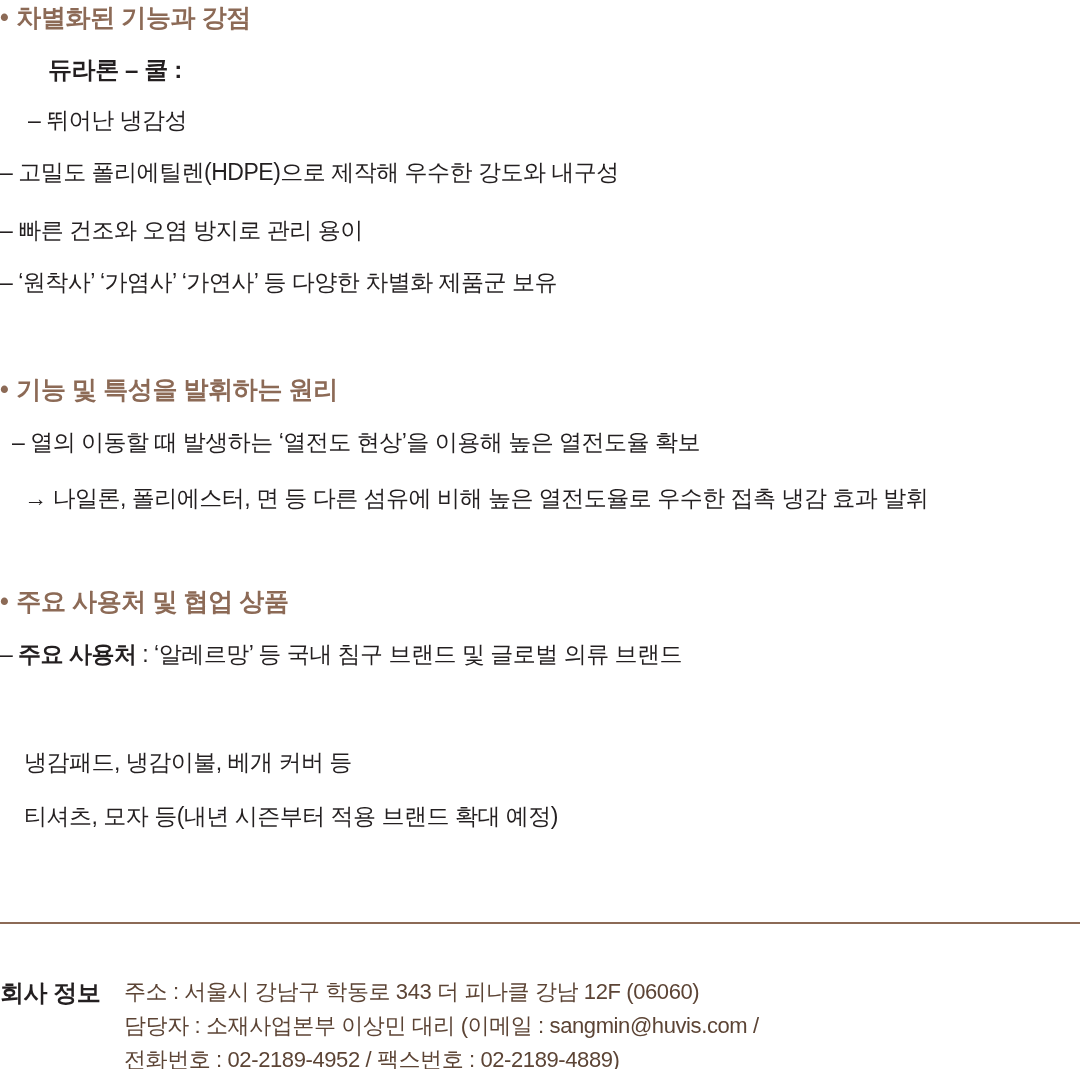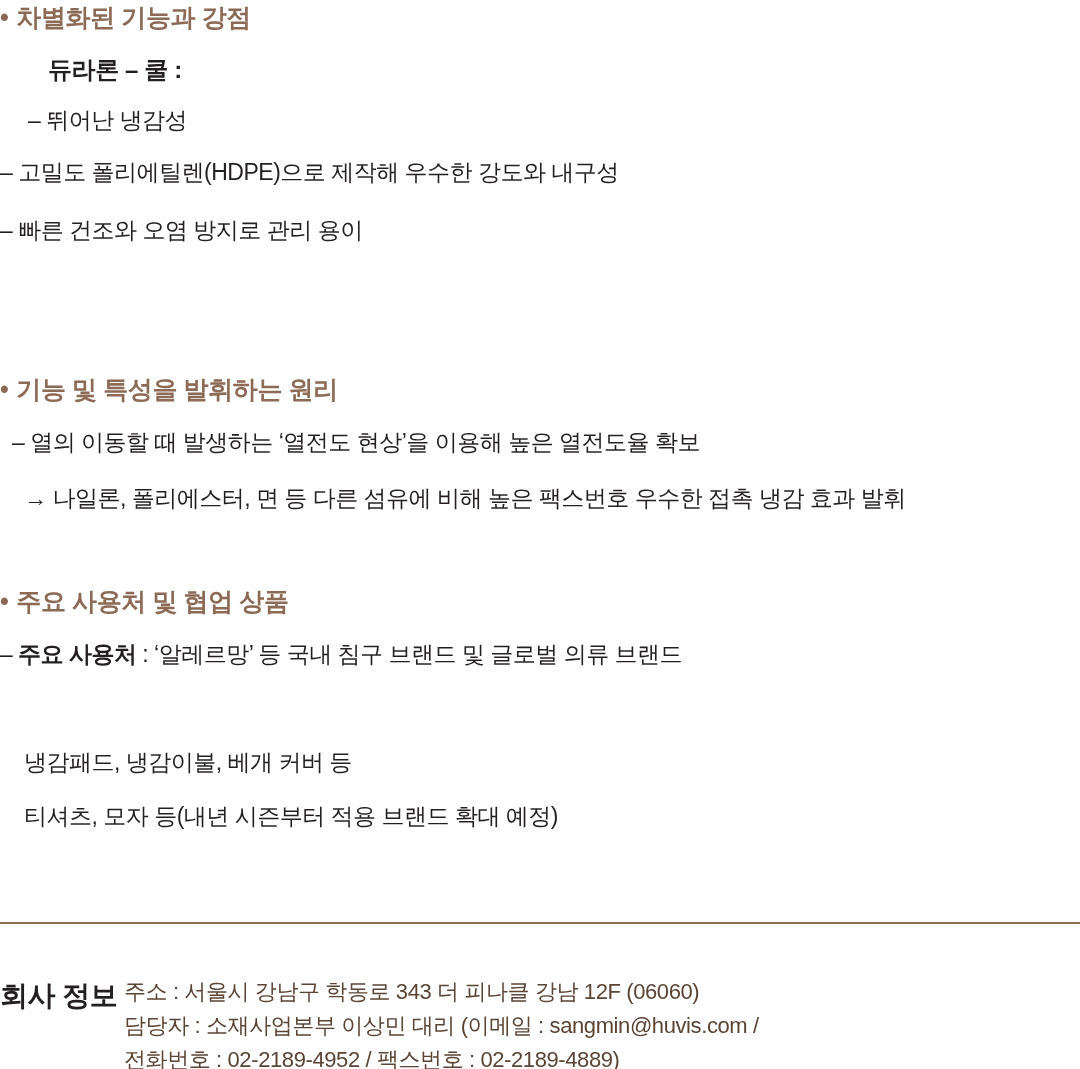--- a/index.html
+++ b/index.html
@@ -68,21 +68,21 @@
     left: 0;
     top: 922px;
     width: 1080px;
     height: 2px;
     background: #8c6a56;
   }
   .footer-label {
     position: absolute;
     left: 0;
     top: 977px;
-    font-size: 28px;
+    font-size: 24px;
     font-weight: bold;
     color: #231f20;
     letter-spacing: -0.5px;
   }
   .footer-lines {
     position: absolute;
     left: 124px;
     top: 936px;
     color: #5c4435;
     font-size: 22px;
@@ -103,29 +103,30 @@
   </div>
 
   <div class="abs sub-head" style="left:0px; top:54px;">듀라론 – 쿨 :</div>
 
   <div class="abs line" style="left:0px; top:106px;padding-left:28px;">– 뛰어난 냉감성</div>
 
   <div class="abs line" style="left:0px; top:158px;">– 고밀도 폴리에틸렌(HDPE)으로 제작해 우수한 강도와 내구성</div>
 
   <div class="abs line" style="left:0px; top:216px;">– 빠른 건조와 오염 방지로 관리 용이</div>
 
+  <div class="abs line" style="left:0px; top:268px;">– ‘원착사’ ‘가염사’ ‘가연사’ 등 다양한 차별화 제품군 보유</div>
 
   <div class="abs section-head" style="left:0px; top:374px;">
     <span class="dot">•</span>
     <span>기능 및 특성을 발휘하는 원리</span>
   </div>
 
   <div class="abs line" style="left:12px; top:428px;">– 열의 이동할 때 발생하는 ‘열전도 현상’을 이용해 높은 열전도율 확보</div>
 
-  <div class="abs line" style="left:24px; top:484px;">→ 나일론, 폴리에스터, 면 등 다른 섬유에 비해 높은 팩스번호 우수한 접촉 냉감 효과 발휘</div>
+  <div class="abs line" style="left:24px; top:484px;">→ 나일론, 폴리에스터, 면 등 다른 섬유에 비해 높은 열전도율로 우수한 접촉 냉감 효과 발휘</div>
 
   <div class="abs section-head" style="left:0px; top:586px;">
     <span class="dot">•</span>
     <span>주요 사용처 및 협업 상품</span>
   </div>
 
   <div class="abs line" style="left:0px; top:640px;">
     <span class="dash">–</span><b>주요 사용처</b><span> : ‘알레르망’ 등 국내 침구 브랜드 및 글로벌 의류 브랜드</span>
   </div>
 

